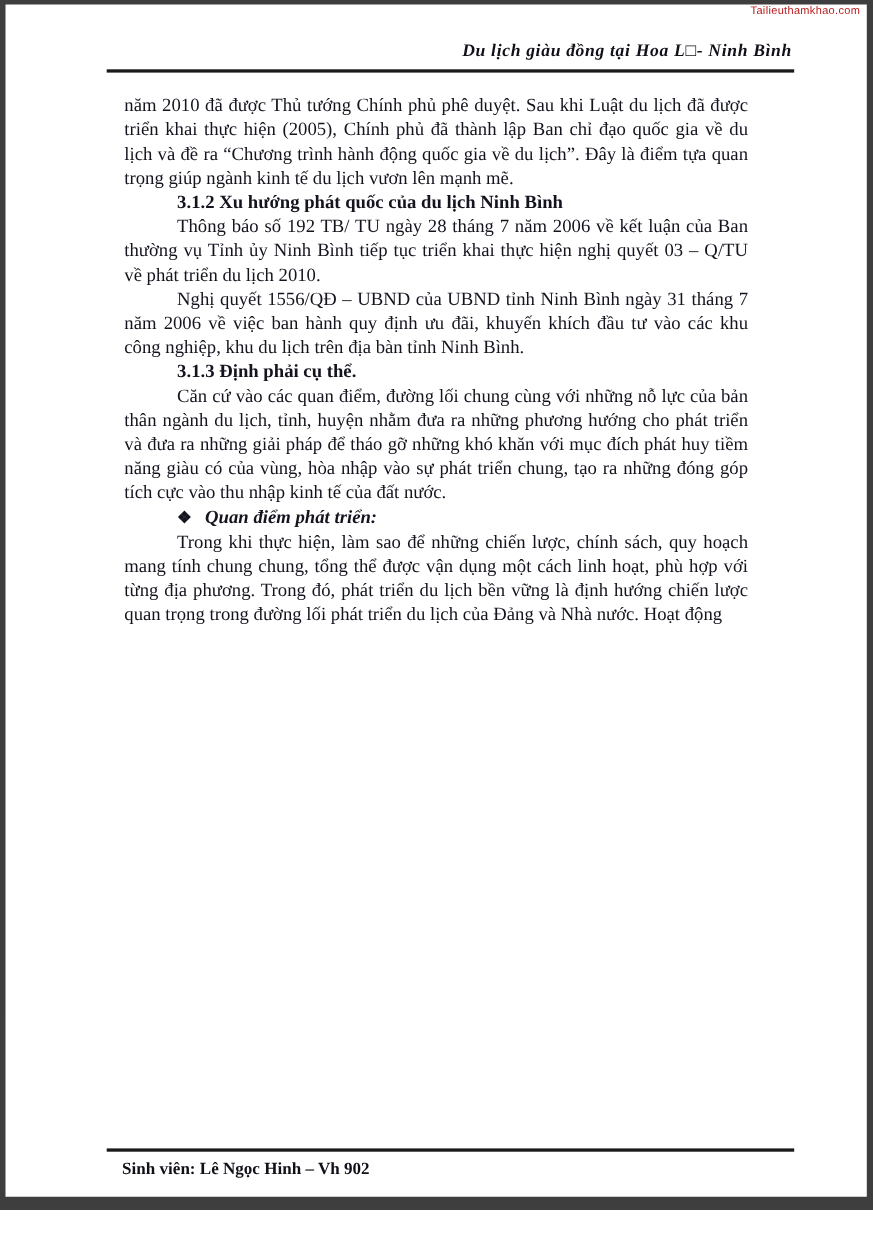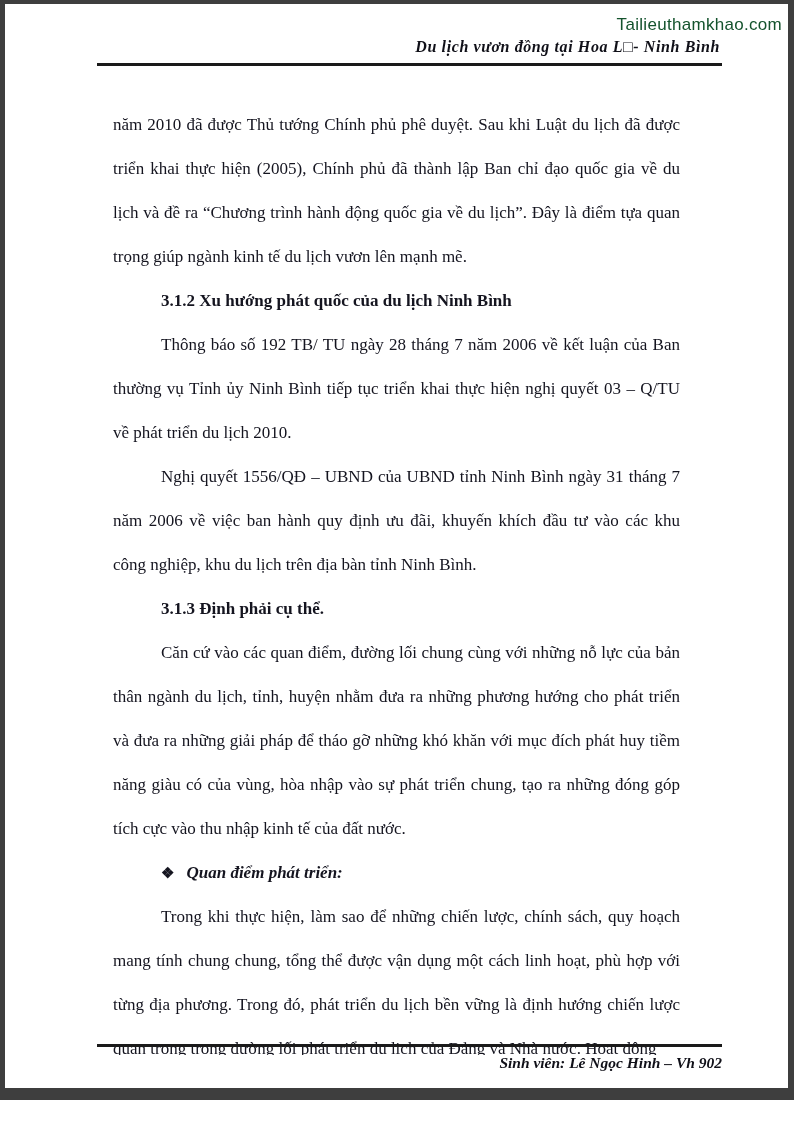--- a/index.html
+++ b/index.html
@@ -23,24 +23,24 @@
     width: 794px; height: 1100px;
     border: 4px solid #3e3e3e;
     border-left-width: 5px;
     border-right-width: 6px;
     border-bottom-width: 12px;
     pointer-events: none;
   }
 
   .watermark {
     position: absolute;
-    top: 15px; right: 12px;
+    top: 5px; right: 12px;
     font-family: "Liberation Sans", "DejaVu Sans", sans-serif;
-    font-size: 17px;
-    color: #14532d;
+    font-size: 10px;
+    color: #b91c1c;
     letter-spacing: 0.3px;
   }
 
   .header {
     position: absolute;
     top: 38px; left: 97px;
     width: 625px;
   }
   .header-title {
     text-align: right;
@@ -52,26 +52,26 @@
     padding-right: 2px;
   }
   .header-rule {
     margin-top: 7px;
     height: 2.5px;
     background: #1a1a1a;
   }
 
   .body-content {
     position: absolute;
-    top: 103px; left: 113px;
+    top: 85px; left: 113px;
     width: 567px;
     height: 952px;
     overflow: hidden;
     font-size: 17px;
-    line-height: 44px;
+    line-height: 22px;
     text-align: justify;
   }
   .para { margin: 0; }
   .para.indent { text-indent: 48px; }
   .para.heading {
     font-weight: bold;
     text-align: left;
     text-indent: 48px;
   }
   .para.bullet {
@@ -91,36 +91,34 @@
     top: 1044px; left: 97px;
     width: 625px;
   }
   .footer-rule {
     height: 3px;
     background: #1a1a1a;
     margin-bottom: 7px;
   }
   .footer-text {
     font-weight: bold;
-    font-style: italic;
     font-size: 15.5px;
     color: #101018;
     padding-left: 14px;
-    text-align: right;
   }
 </style>
 </head>
 <body>
 
 <div class="sheet">
 
   <div class="watermark">Tailieuthamkhao.com</div>
 
   <div class="header">
-    <div class="header-title">Du lịch vươn đồng tại Hoa L□- Ninh Bình</div>
+    <div class="header-title">Du lịch giàu đồng tại Hoa L□- Ninh Bình</div>
     <div class="header-rule"></div>
   </div>
 
   <div class="body-content" id="body-content">
       <p class="para plain">năm 2010 đã được Thủ tướng Chính phủ phê duyệt. Sau khi Luật du lịch đã được triển khai thực hiện (2005), Chính phủ đã thành lập Ban chỉ đạo quốc gia về du lịch và đề ra “Chương trình hành động quốc gia về du lịch”. Đây là điểm tựa quan trọng giúp ngành kinh tế du lịch vươn lên mạnh mẽ.</p>
       <p class="para heading">3.1.2 Xu hướng phát quốc của du lịch Ninh Bình</p>
       <p class="para indent">Thông báo số 192 TB/ TU ngày 28 tháng 7 năm 2006 về kết luận của Ban thường vụ Tỉnh ủy Ninh Bình tiếp tục triển khai thực hiện nghị quyết 03 – Q/TU về phát triển du lịch 2010.</p>
       <p class="para indent">Nghị quyết 1556/QĐ – UBND của UBND tỉnh Ninh Bình ngày 31 tháng 7 năm 2006 về việc ban hành quy định ưu đãi, khuyến khích đầu tư vào các khu công nghiệp, khu du lịch trên địa bàn tỉnh Ninh Bình.</p>
       <p class="para heading">3.1.3 Định phải cụ thể.</p>
       <p class="para indent">Căn cứ vào các quan điểm, đường lối chung cùng với những nỗ lực của bản thân ngành du lịch, tỉnh, huyện nhằm đưa ra những phương hướng cho phát triển và đưa ra những giải pháp để tháo gỡ những khó khăn với mục đích phát huy tiềm năng giàu có của vùng, hòa nhập vào sự phát triển chung, tạo ra những đóng góp tích cực vào thu nhập kinh tế của đất nước.</p>

